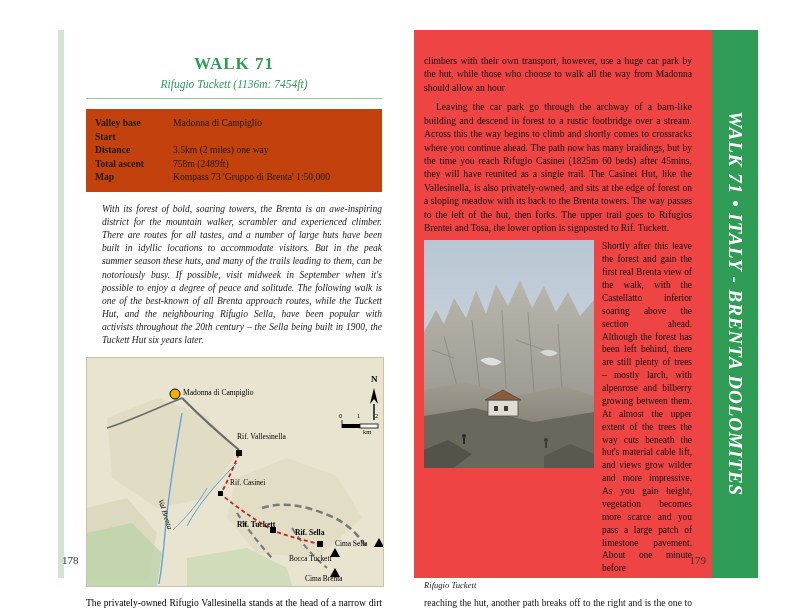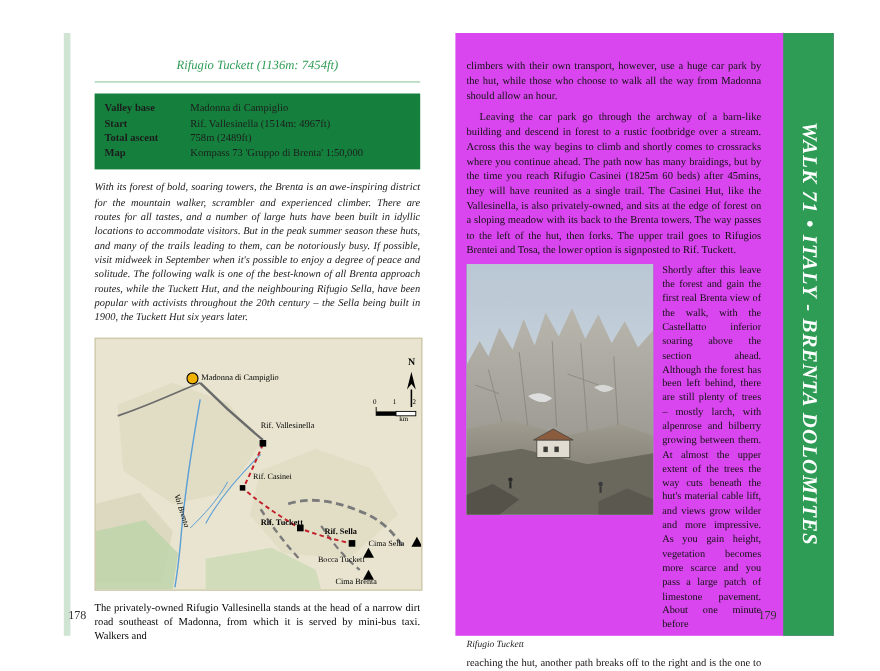--- a/index.html
+++ b/index.html
@@ -17,21 +17,21 @@
     background:#ffffff;
     box-shadow:0 0 0 0 rgba(0,0,0,0);
   }
   .left-page{
     position:absolute;left:0;top:0;width:348px;height:548px;
     background:#ffffff;
     border-left:6px solid #cfe4d2;
   }
   .right-page{
     position:absolute;left:356px;top:0;width:344px;height:548px;
-    background:#d946ef;
+    background:#ef4444;
   }
   
   .edge-band{
     position:absolute;right:0;top:0;width:46px;height:548px;
     background:#2e9c55;
   }
   .edge-text{
     position:absolute;
     right:0;top:0;width:46px;height:548px;
     display:flex;align-items:center;justify-content:center;
@@ -51,37 +51,38 @@
     font-size:17px;letter-spacing:1px;margin:0 0 4px 0;
     font-family:"Liberation Serif", serif;
   }
   .walk-sub{
     text-align:center;color:#2e9c55;font-style:italic;
     font-size:11.5px;margin:0 0 8px 0;
   }
   .green-rule{height:1px;background:#8fc79f;margin:0 0 10px 0;}
 
   .info-box{
-    background:#15803d;
+    background:#c2410c;
     padding:7px 9px 8px 9px;
     font-size:9.6px;
     line-height:1.42;
     color:#1c1c1c;
   }
   .info-row{display:flex;}
   .info-key{width:78px;font-weight:bold;flex:0 0 78px;}
   .info-val{flex:1;}
 
   .intro{
     margin-top:11px;
     font-style:italic;
     font-size:9.5px;
     line-height:1.38;
     text-align:justify;
     color:#1a1a1a;
+    margin-left:16px;
   }
 
   
   .map{
     position:relative;
     margin-top:10px;
     width:296px;height:228px;
     background:#e8e4cf;
     border:1px solid #c9c3a4;
     overflow:hidden;
@@ -129,31 +130,35 @@
 </style>
 </head>
 <body>
 
 <div class="page">
   <div class="spread">
 
     <div class="left-page">
       <div class="lp-inner">
 
+        <div class="walk-title">WALK 71</div>
         <div class="walk-sub">Rifugio Tuckett (1136m: 7454ft)</div>
         <div class="green-rule"></div>
 
         <div class="info-box">
           <div class="info-row">
             <div class="info-key">Valley base</div>
             <div class="info-val">Madonna di Campiglio</div>
           </div>
           <div class="info-row">
             <div class="info-key">Start</div>
-            <div class="info-val">Rif. Vallesinella (1514m: 4967ft)</div>
+          </div>
+          <div class="info-row">
+            <div class="info-key">Distance</div>
+            <div class="info-val">3.5km (2 miles) one way</div>
           </div>
           <div class="info-row">
             <div class="info-key">Total ascent</div>
             <div class="info-val">758m (2489ft)</div>
           </div>
           <div class="info-row">
             <div class="info-key">Map</div>
             <div class="info-val">Kompass 73 'Gruppo di Brenta' 1:50,000</div>
           </div>
         </div>

